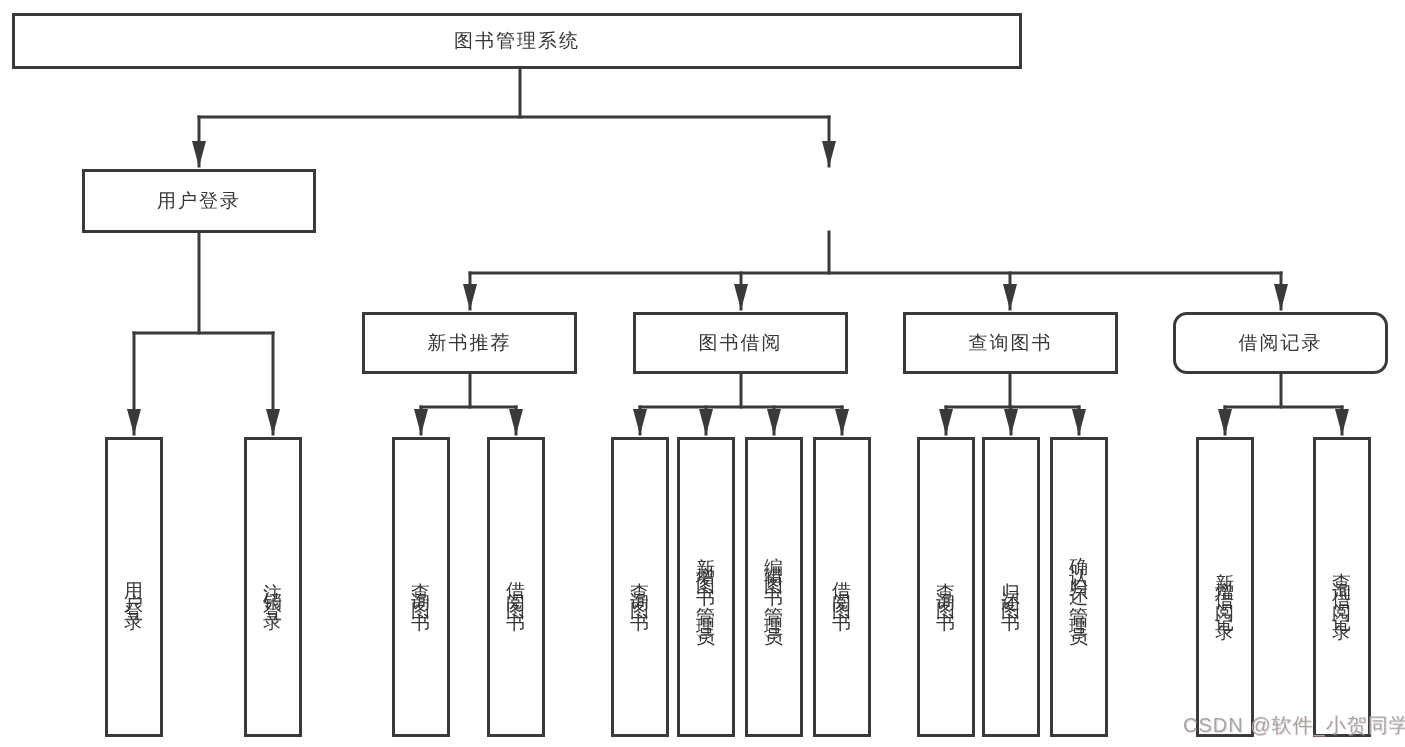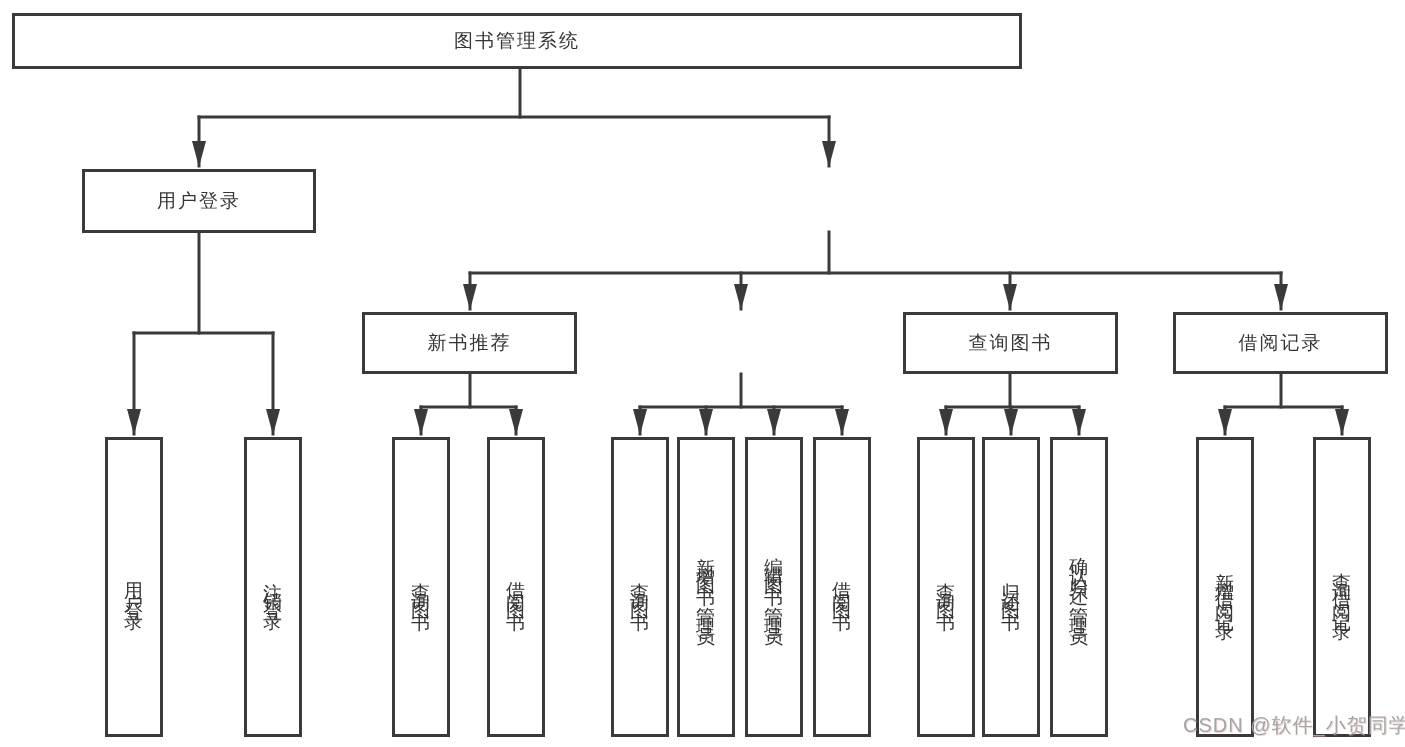--- a/index.html
+++ b/index.html
@@ -112,22 +112,23 @@
       <path d="M1225,407 L1225,434" marker-end="url(#arrow)"></path>
       <path d="M1342,407 L1342,434" marker-end="url(#arrow)"></path>
     </g>
   </svg>
 
   <div class="box" style="left:12px; top:13px; width:1010px; height:56px;">图书管理系统</div>
 
   <div class="box" style="left:82px; top:169px; width:234px; height:64px;">用户登录</div>
 
   <div class="box" style="left:362px; top:312px; width:215px; height:62px;">新书推荐</div>
+  <div class="box" style="left:633px; top:312px; width:215px; height:62px;">图书借阅</div>
   <div class="box" style="left:903px; top:312px; width:215px; height:62px;">查询图书</div>
-  <div class="box" style="left:1173px; top:312px; width:215px; height:62px;">借阅记录</div>
+  <div class="box" style="left:1173px; top:312px; width:215px; height:62px;border-radius:14px;">借阅记录</div>
 
   <div class="box leaf" style="left:105px;">
     <span class="vtext">用户登录</span>
   </div>
   <div class="box leaf" style="left:244px;">
     <span class="vtext">注销登录</span>
   </div>
 
   <div class="box leaf" style="left:392px;">
     <span class="vtext">查询图书</span>

